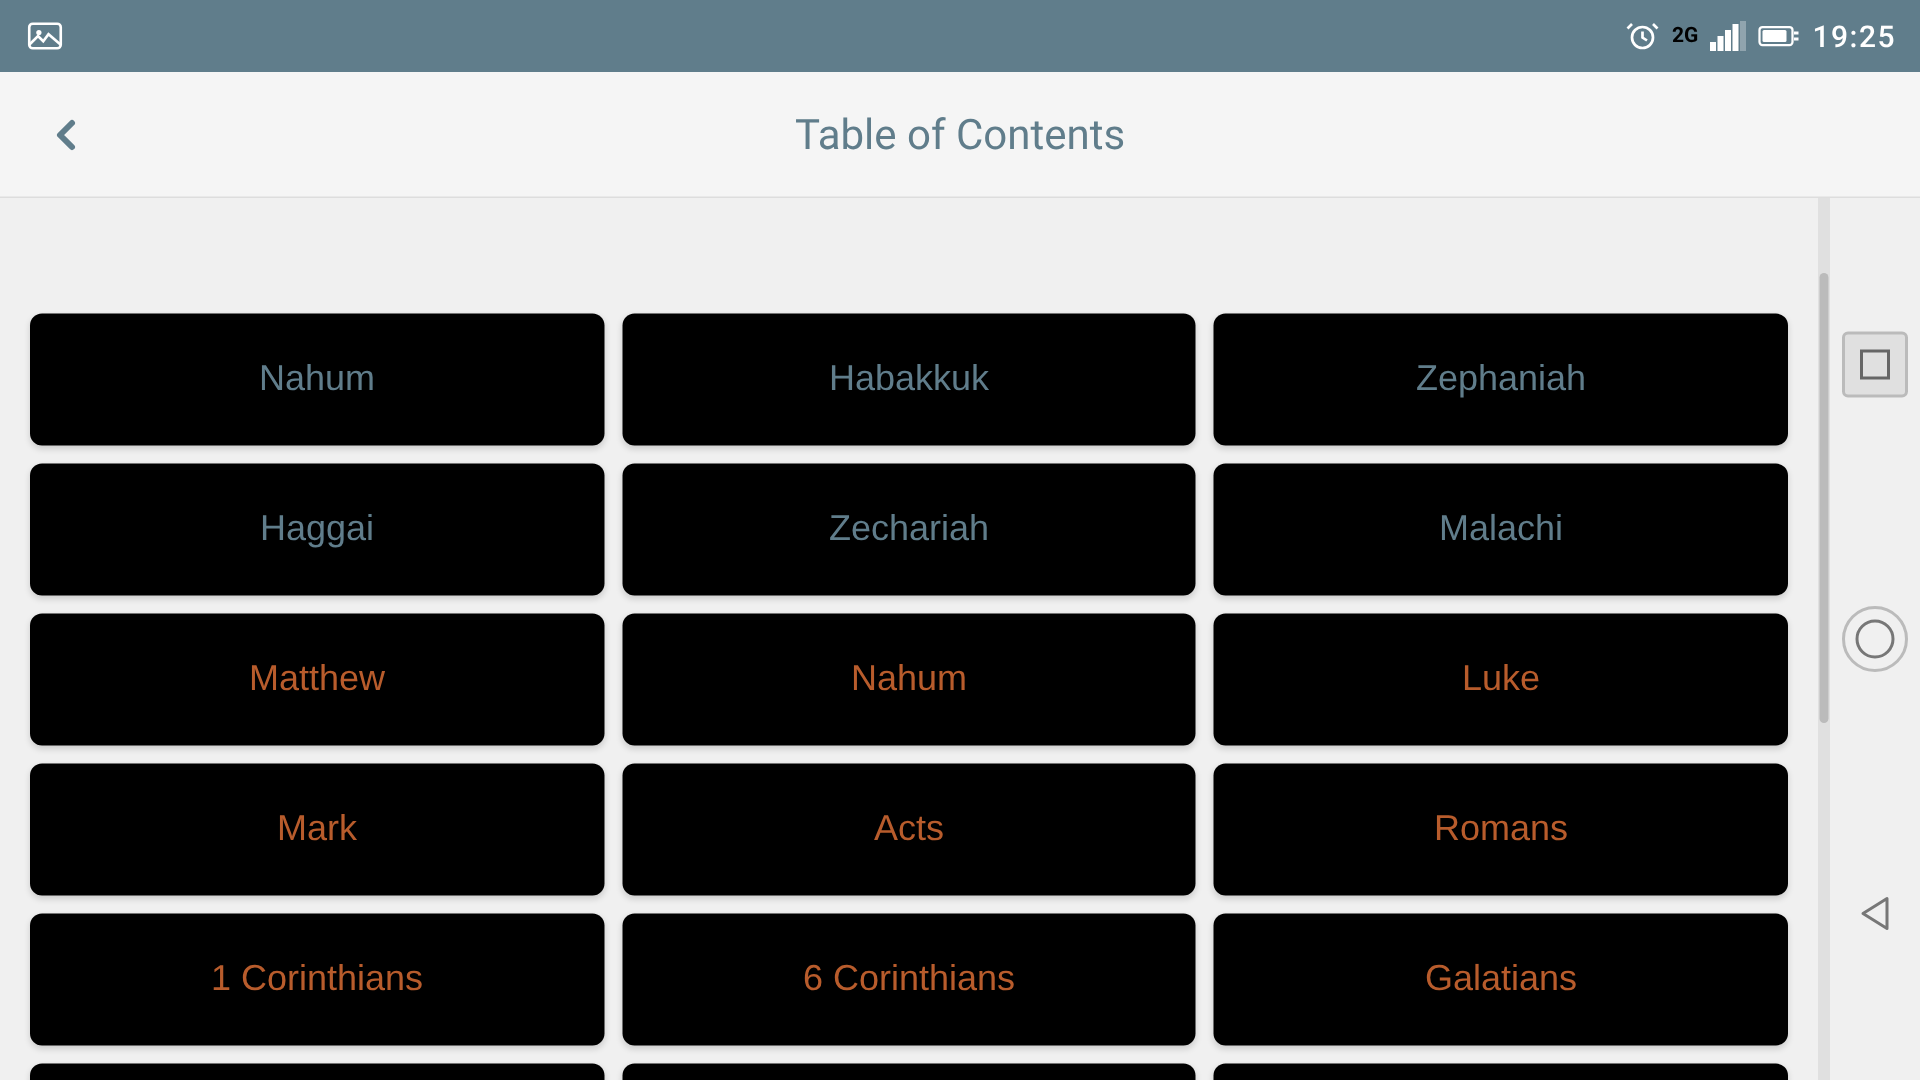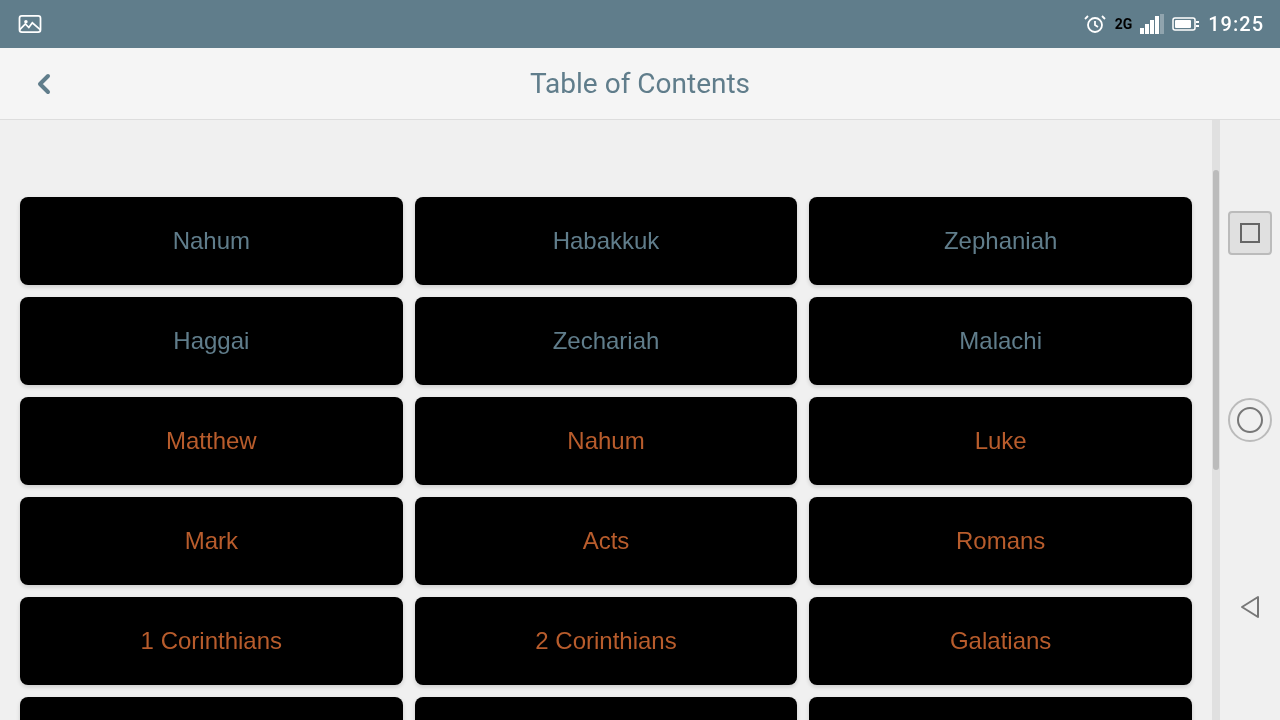--- a/index.html
+++ b/index.html
@@ -43,21 +43,21 @@
     .status-time {
       font-size: 20px;
       font-weight: 500;
       color: white;
       letter-spacing: 1px;
     }
 
     
     .toolbar {
       background: #f5f5f5;
-      height: 72px;
+      height: 84px;
       display: flex;
       align-items: center;
       padding: 0 20px;
       border-bottom: 1px solid #ddd;
       flex-shrink: 0;
       position: relative;
     }
 
     .toolbar-title {
       position: absolute;
@@ -272,21 +272,21 @@
 
       <button class="book-button book-nt">Matthew</button>
       <button class="book-button book-nt">Nahum</button>
       <button class="book-button book-nt">Luke</button>
 
       <button class="book-button book-nt">Mark</button>
       <button class="book-button book-nt">Acts</button>
       <button class="book-button book-nt">Romans</button>
 
       <button class="book-button book-nt">1 Corinthians</button>
-      <button class="book-button book-nt">2 Corinthians</button>
+      <button class="book-button book-nt">6 Corinthians</button>
       <button class="book-button book-nt">Galatians</button>
 
       <button class="book-button book-nt book-button-partial" style="overflow:hidden;max-height:40px;"></button>
       <button class="book-button book-nt book-button-partial" style="overflow:hidden;max-height:40px;"></button>
       <button class="book-button book-nt book-button-partial" style="overflow:hidden;max-height:40px;"></button>
 
     </div>
   </div>
 
   <div class="scroll-track">

